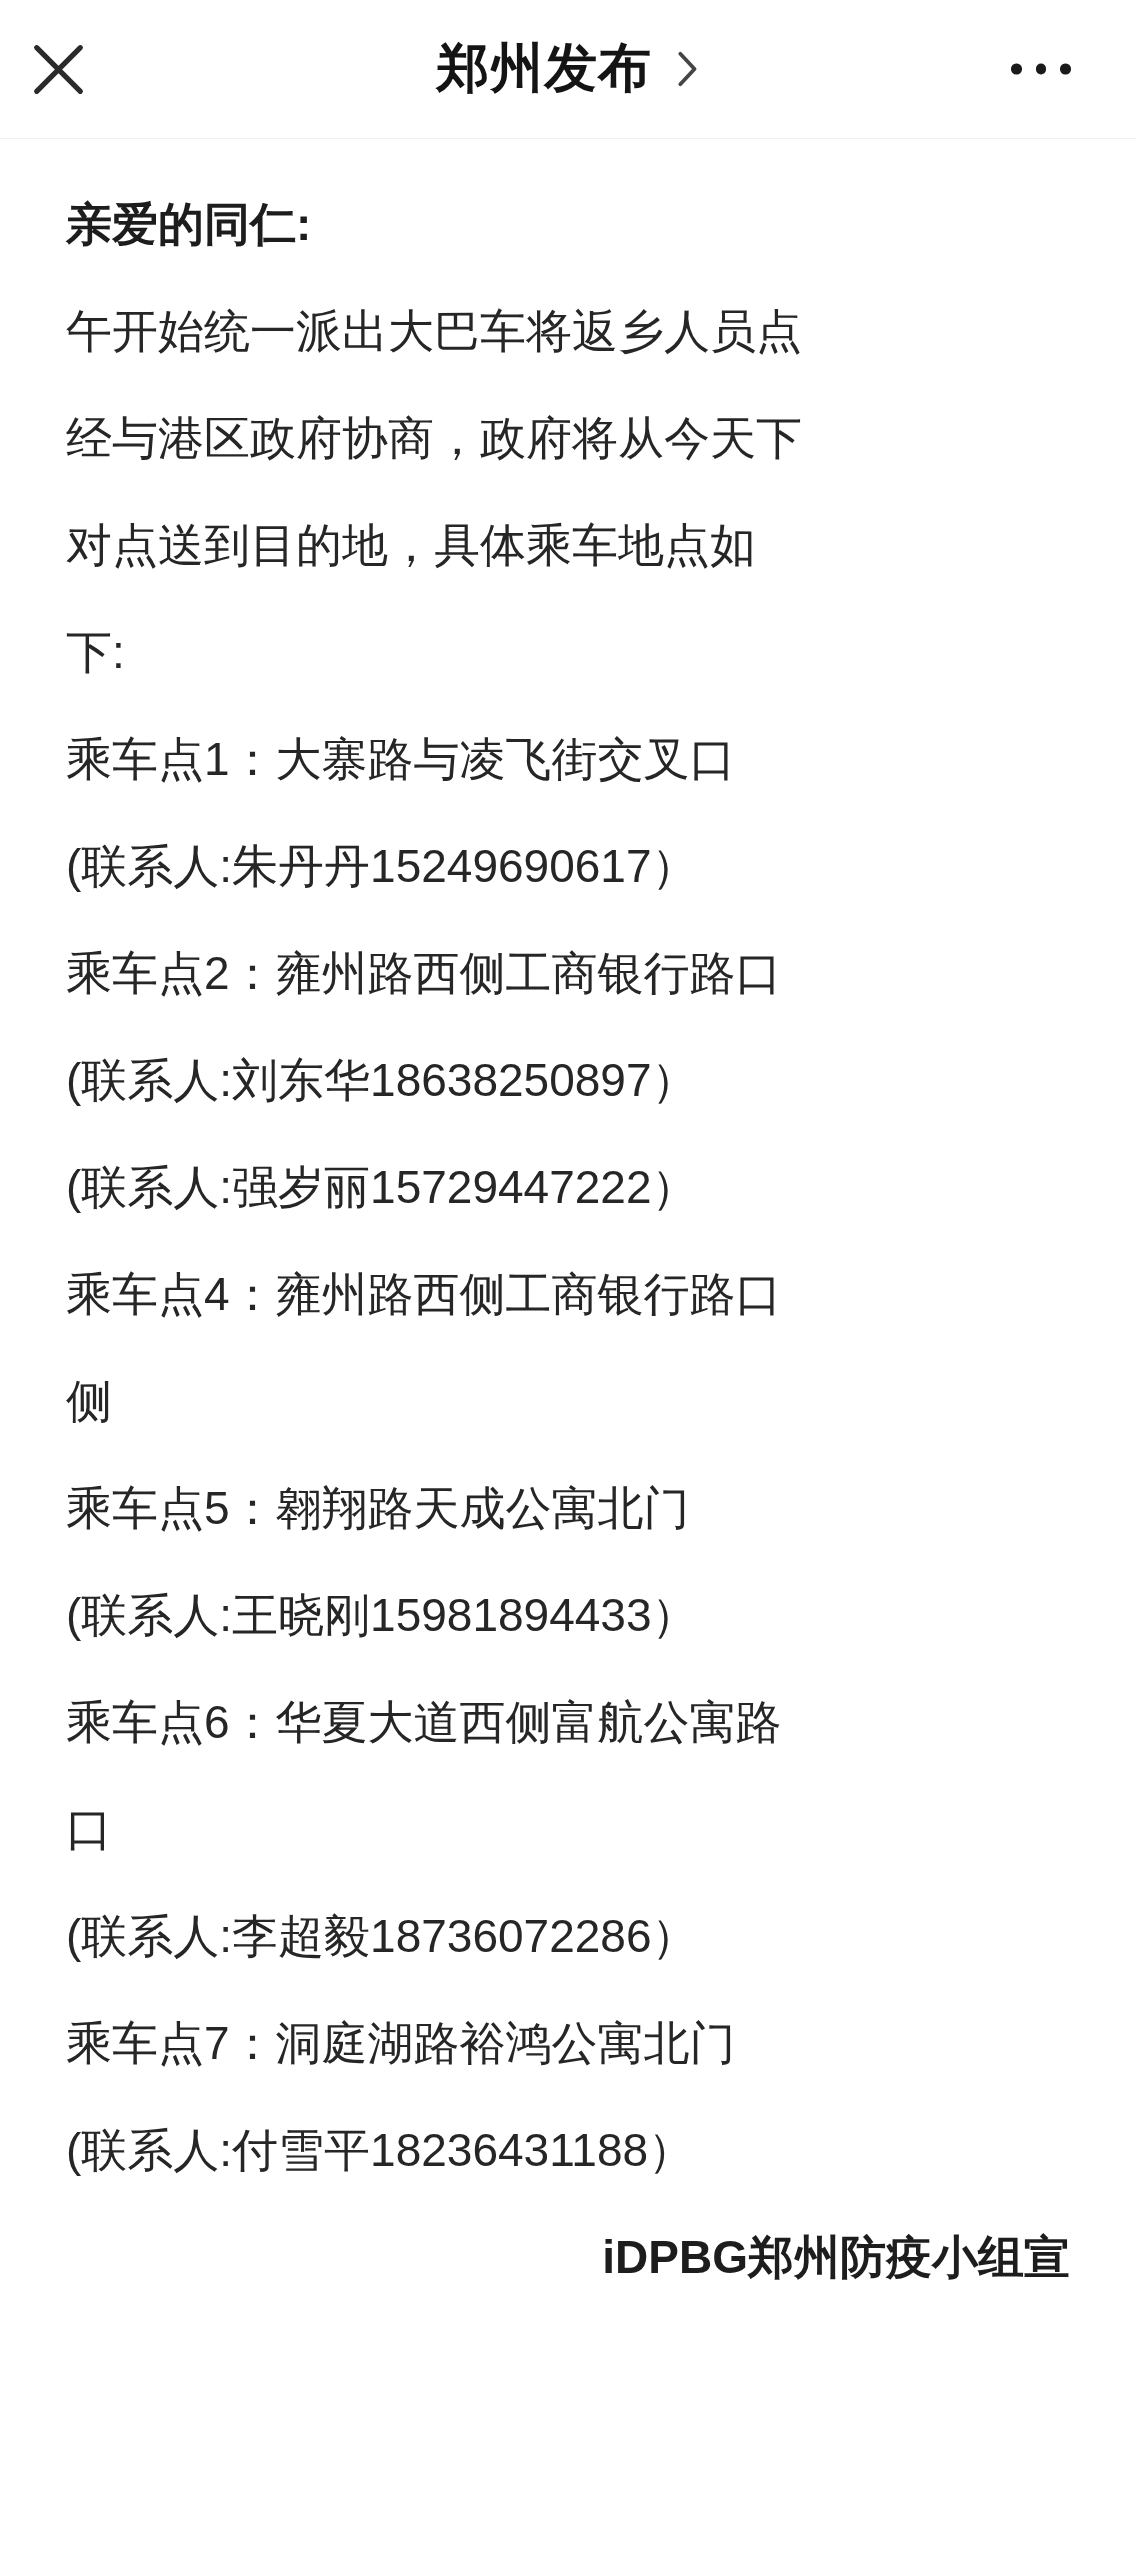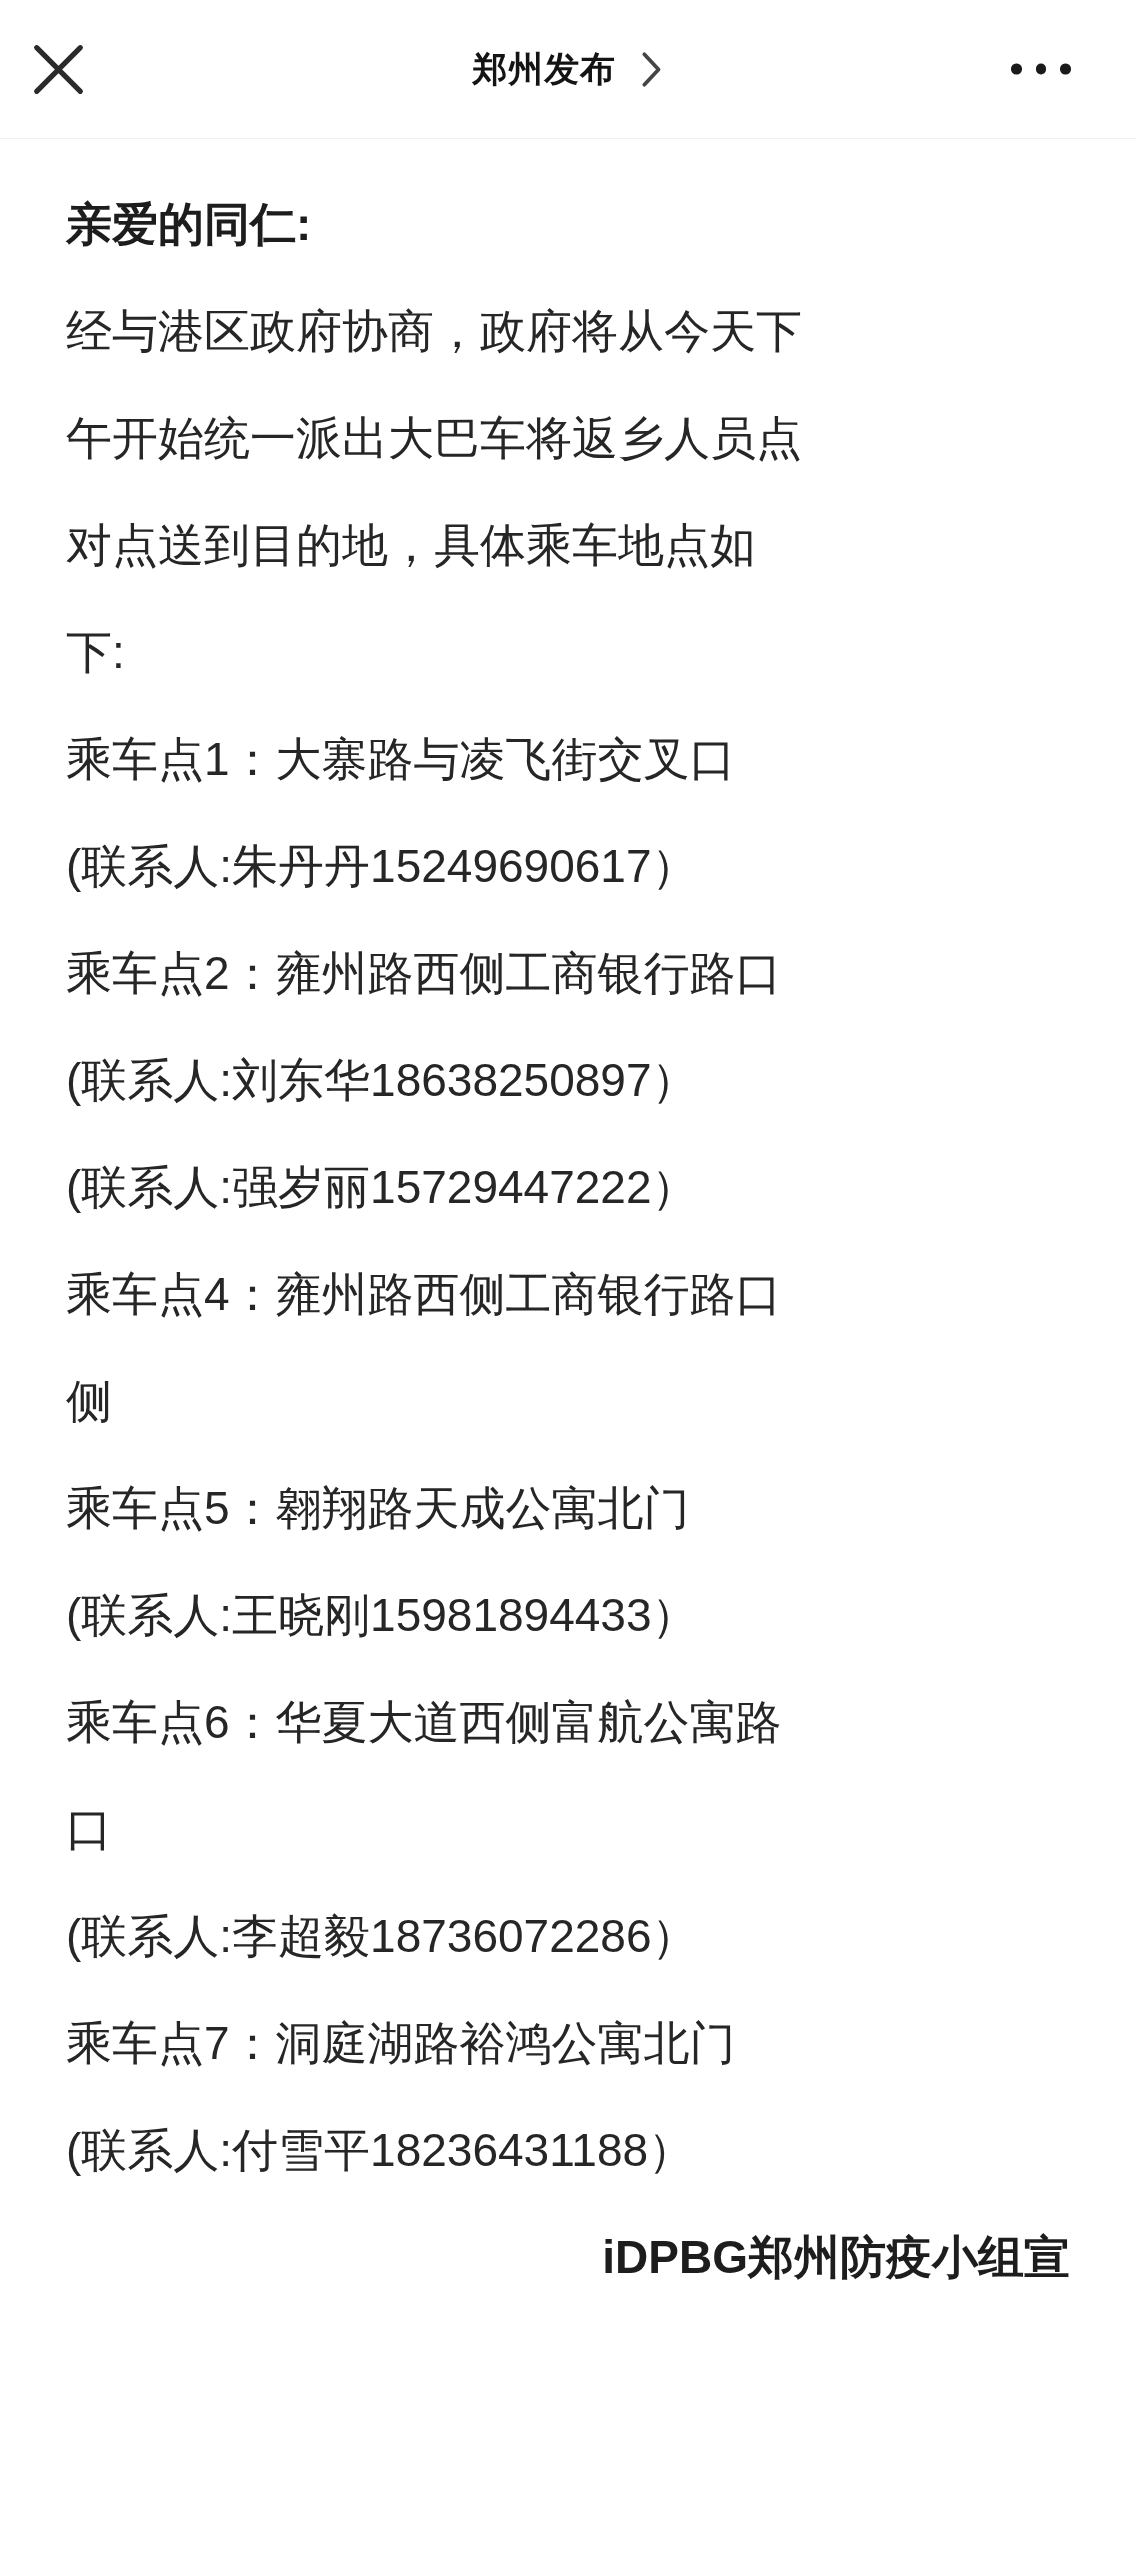--- a/index.html
+++ b/index.html
@@ -37,21 +37,21 @@
     position: absolute;
     left: 50%;
     top: 50%;
     transform: translate(-50%, -50%);
     display: flex;
     align-items: center;
     gap: 24.6px;
     cursor: pointer;
   }
   .title-text {
-    font-size: 35px;
+    font-size: 53px;
     font-weight: 600;
     color: #141414;
     letter-spacing: 0.9px;
     white-space: nowrap;
   }
   .icon-btn.more { position: absolute; right: 57px; top: 50%; transform: translateY(-50%); width: 76px; height: 57px; }
   .dots { display: flex; align-items: center; gap: 14px; }
   .dots i {
     display: block;
     width: 10.4px;
@@ -98,22 +98,22 @@
           <i></i>
           <i></i>
           <i></i>
         </span>
     </button>
   </header>
 
   <main class="content">
     <div class="line bold">亲爱的同仁:</div>
 
+    <div class="line">午开始统一派出大巴车将返乡人员点</div>
     <div class="line">经与港区政府协商，政府将从今天下</div>
-    <div class="line">午开始统一派出大巴车将返乡人员点</div>
     <div class="line">对点送到目的地，具体乘车地点如</div>
     <div class="line">下:</div>
 
     <section>
       <div class="line">乘车点1：大寨路与凌飞街交叉口</div>
       <div class="line">(联系人:朱丹丹15249690617）</div>
     </section>
 
     <section>
       <div class="line">乘车点2：雍州路西侧工商银行路口</div>

